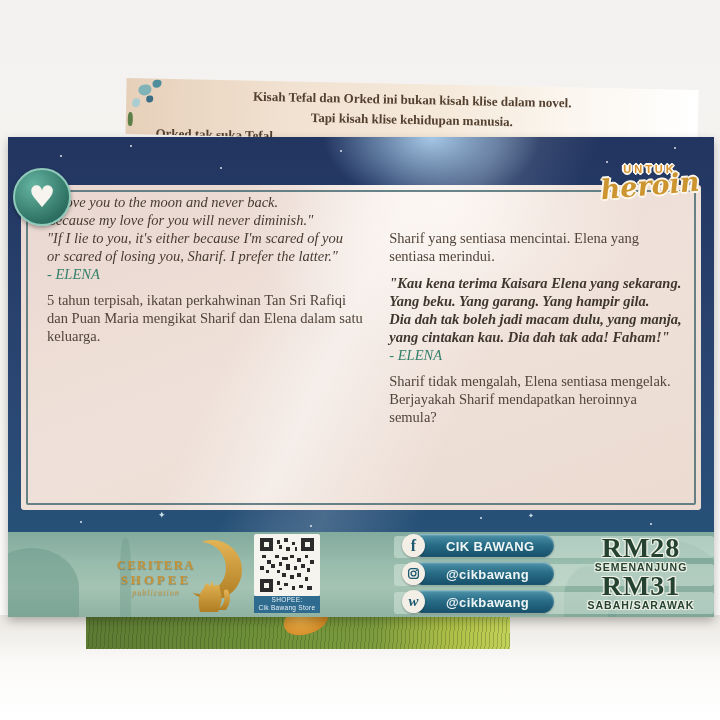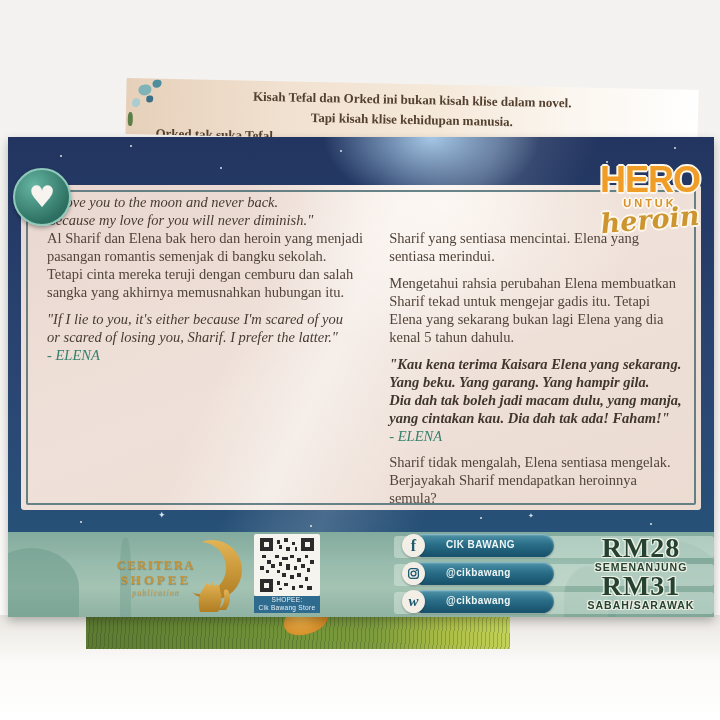--- a/index.html
+++ b/index.html
@@ -93,21 +93,21 @@
     font-family:"Liberation Sans",sans-serif;color:#eaf2f7;text-align:center;}
   .qr-cap-line{font-size:6.5px;line-height:8px;letter-spacing:.3px;}
 
   
   .socials{position:absolute;left:394px;top:2px;width:152px;}
   .social{position:relative;height:23px;margin-bottom:5px;}
   .pill{position:absolute;left:10px;right:0;top:0;bottom:0;border-radius:12px;
     background:linear-gradient(180deg,#4f95aa 0%,#2a6e88 45%,#174f69 100%);
     box-shadow:inset 0 1px 2px rgba(255,255,255,.45),0 1px 2px rgba(0,0,0,.25);}
   .pill-label{position:absolute;left:34px;top:5px;font-family:"Liberation Sans",sans-serif;
-    font-size:10px;font-weight:bold;letter-spacing:.4px;color:#eef6f5;}
+    font-size:13px;font-weight:bold;letter-spacing:.4px;color:#eef6f5;}
   .icon-circle{position:absolute;left:0;top:0;width:23px;height:23px;border-radius:50%;background:#f3efe7;
     z-index:2;display:flex;align-items:center;justify-content:center;color:#1d5a70;
     box-shadow:0 1px 2px rgba(0,0,0,.3);}
   .fb-glyph{font-family:"Liberation Serif",serif;font-weight:bold;font-size:16px;line-height:16px;}
   .wp-glyph{font-family:"Liberation Serif",serif;font-weight:bold;font-style:italic;font-size:15px;line-height:15px;}
 
   
   .prices{position:absolute;left:552px;top:3px;width:162px;text-align:center;color:#24422f;}
   .price-halo{text-shadow:-1px -1px 0 #eef0e6,1px -1px 0 #eef0e6,-1px 1px 0 #eef0e6,1px 1px 0 #eef0e6,0 0 3px rgba(255,255,255,.7);}
   .price-amount{font-size:28px;font-weight:bold;letter-spacing:1px;line-height:26px;}
@@ -154,44 +154,42 @@
     <span class="star" style="left:642px;top:386px"></span>
     <span class="spark" style="left:150px;top:374px">✦</span>
     <span class="spark" style="left:520px;top:375px;font-size:7px">✦</span>
 
     <div class="card">
       <div class="card-frame"></div>
       <div class="cols">
         <div class="col col-left">
           <p class="quote">"I love you to the moon and never back.
 Because my love for you will never diminish."</p>
-          <p class="para">Al Sharif dan Elena bak hero dan heroin yang menjadi pasangan romantis semenjak di bangku sekolah. Tetapi cinta mereka teruji dengan cemburu dan salah sangka yang akhirnya memusnahkan hubungan itu.</p>
           <p class="quote">"If I lie to you, it's either because I'm scared of you
 or scared of losing you, Sharif. I prefer the latter."</p>
           <p class="attrib">- ELENA</p>
+          <p class="para">5 tahun terpisah, ikatan perkahwinan Tan Sri Rafiqi dan Puan Maria mengikat Sharif dan Elena dalam satu keluarga.</p>
         </div>
         <div class="col col-right">
           <p class="para">Sharif yang sentiasa mencintai. Elena yang sentiasa merindui.</p>
-          <p class="para">Mengetahui rahsia perubahan Elena membuatkan Sharif tekad untuk mengejar gadis itu. Tetapi Elena yang sekarang bukan lagi Elena yang dia kenal 5 tahun dahulu.</p>
           <p class="quote strong">"Kau kena terima Kaisara Elena yang sekarang.
 Yang beku. Yang garang. Yang hampir gila.
 Dia dah tak boleh jadi macam dulu, yang manja,
 yang cintakan kau. Dia dah tak ada! Faham!"</p>
           <p class="attrib">- ELENA</p>
           <p class="para">Sharif tidak mengalah, Elena sentiasa mengelak. Berjayakah Sharif mendapatkan heroinnya semula?</p>
         </div>
       </div>
     </div>
 
     <div class="heart-badge">
       <span class="heart-glyph">♥</span>
     </div>
 
     <div class="hero-logo">
-      <div class="hero-word halo">HERO</div>
       <div class="hero-untuk halo">UNTUK</div>
       <div class="hero-heroin halo">heroin</div>
     </div>
 
     <div class="green-band">
       <span class="dome d1"></span>
       <span class="dome d2"></span>
       <span class="dome d3"></span>
       <span class="dome d4"></span>
       <span class="ribbon r1"></span>

